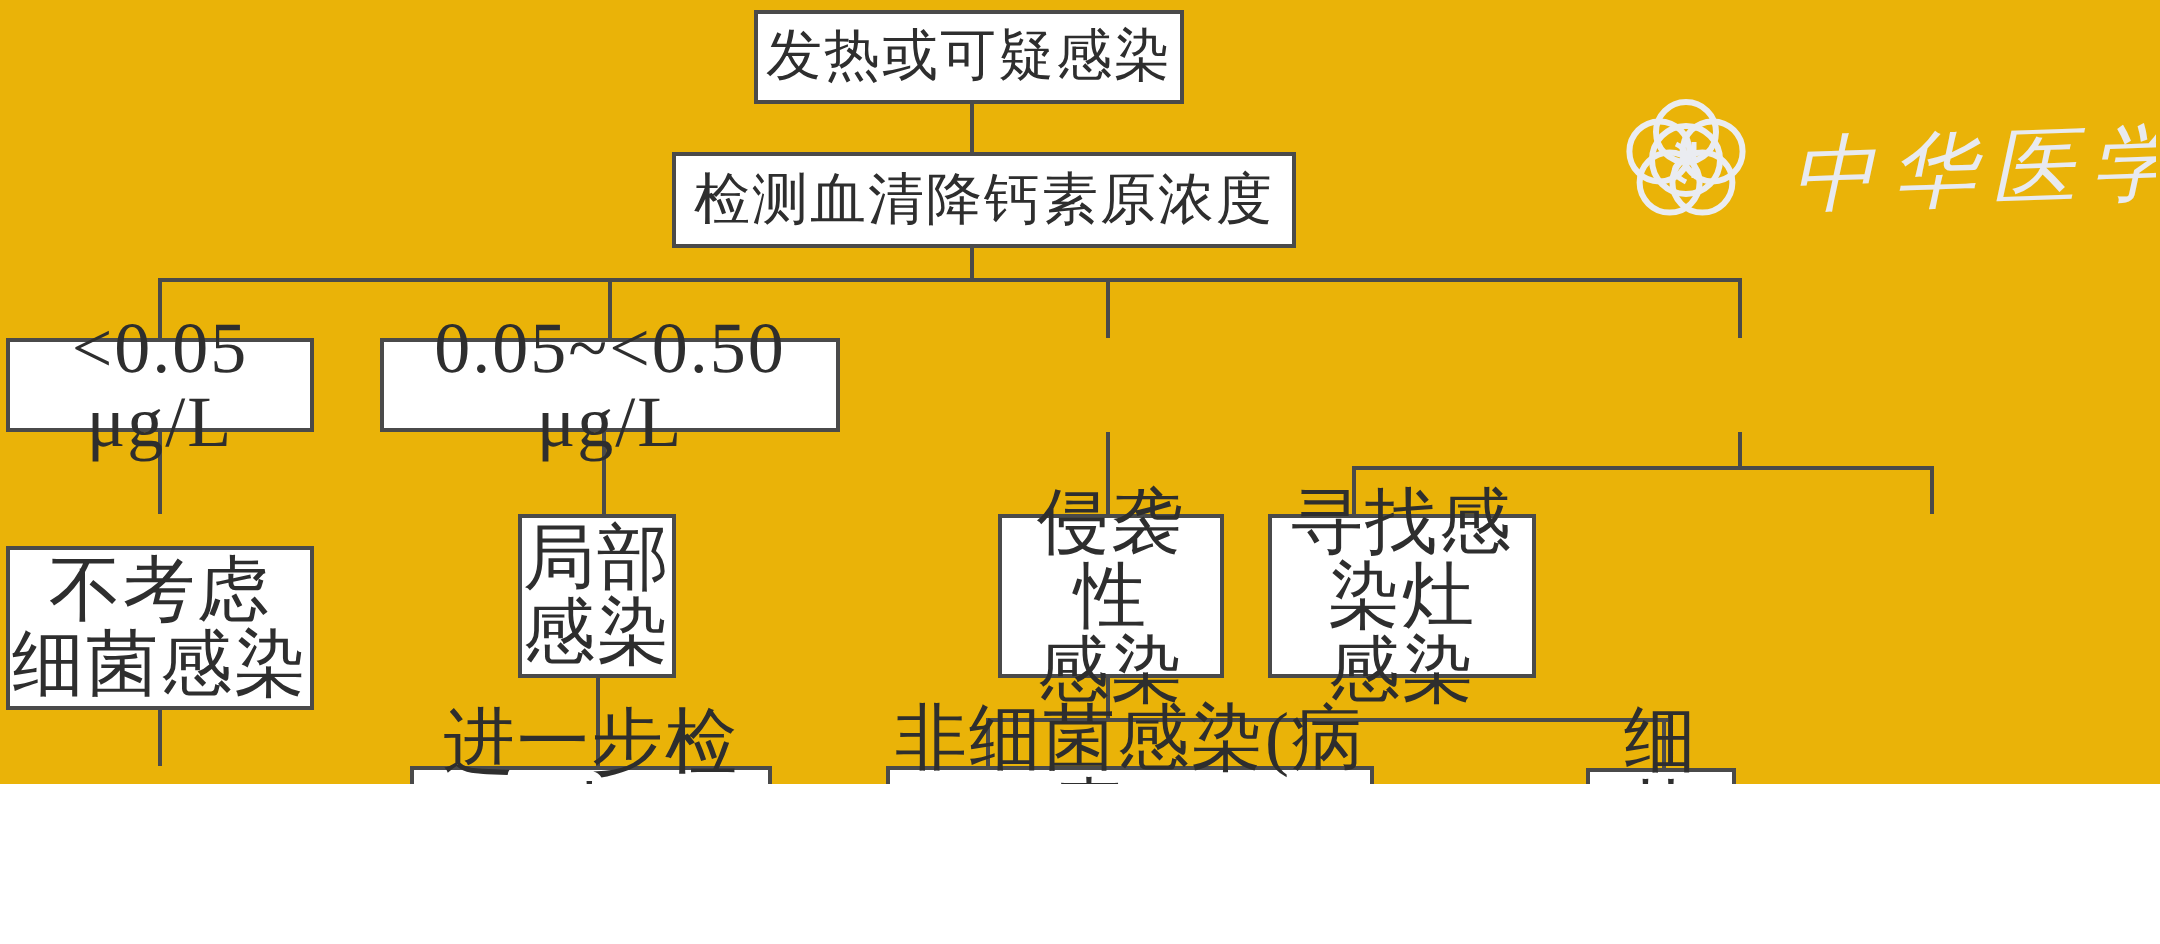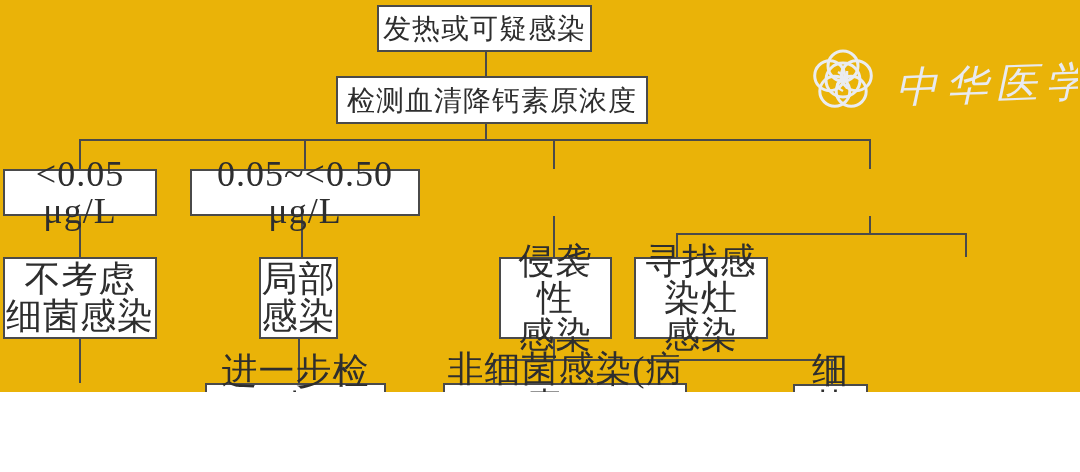--- a/index.html
+++ b/index.html
@@ -69,21 +69,21 @@
   <div class="vline" style="left:493px;top:359px;height:24px"></div>
   <div class="vline" style="left:831px;top:359px;height:25px"></div>
 
   <div class="node big" style="left:377px;top:5px;width:215px;height:47px">发热或可疑感染</div>
 
   <div class="node big" style="left:336px;top:76px;width:312px;height:48px">检测血清降钙素原浓度</div>
 
   <div class="node" style="left:3px;top:169px;width:154px;height:47px">&lt;0.05 μg/L</div>
   <div class="node" style="left:190px;top:169px;width:230px;height:47px">0.05~&lt;0.50 μg/L</div>
 
-  <div class="node" style="left:3px;top:257px;width:154px;height:82px">不考虑
+  <div class="node" style="left:3px;top:273px;width:154px;height:82px">不考虑
 细菌感染</div>
   <div class="node" style="left:259px;top:257px;width:79px;height:82px">局部
 感染</div>
   <div class="node" style="left:499px;top:257px;width:113px;height:82px">侵袭性
 感染</div>
   <div class="node" style="left:634px;top:257px;width:134px;height:82px">寻找感染灶
 感染</div>
 
   <div class="node" style="left:443px;top:383px;width:244px;height:84px">非细菌感染(病毒、
 支原体、真菌等)</div>

